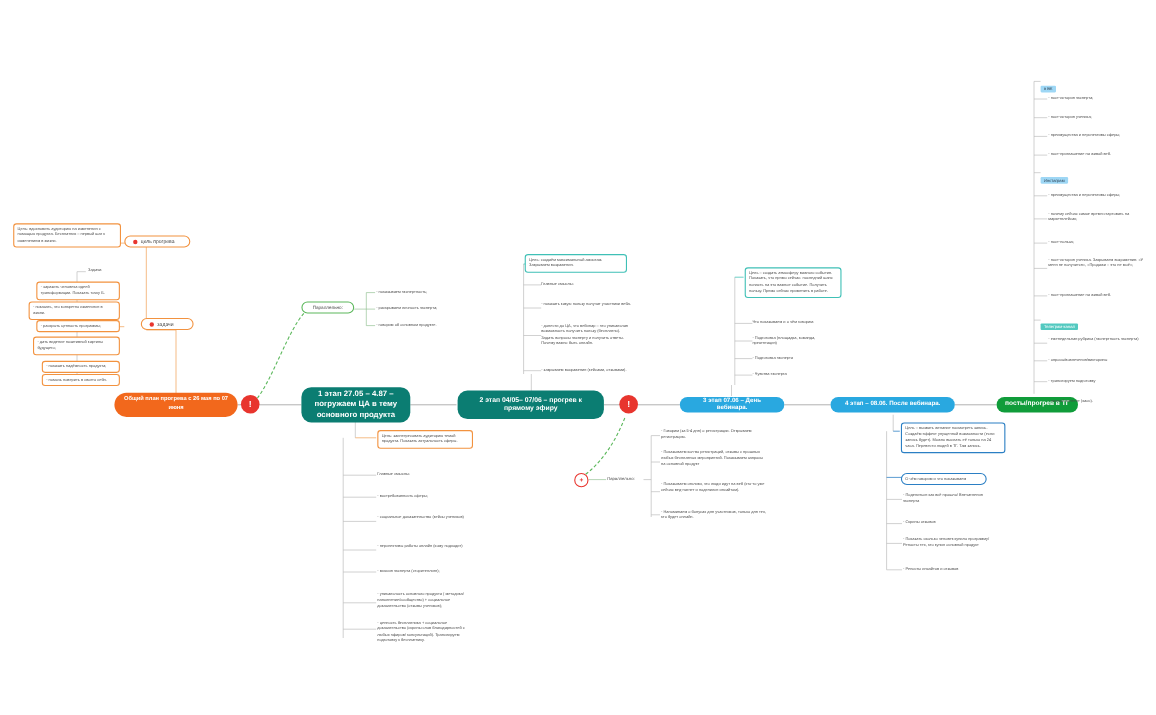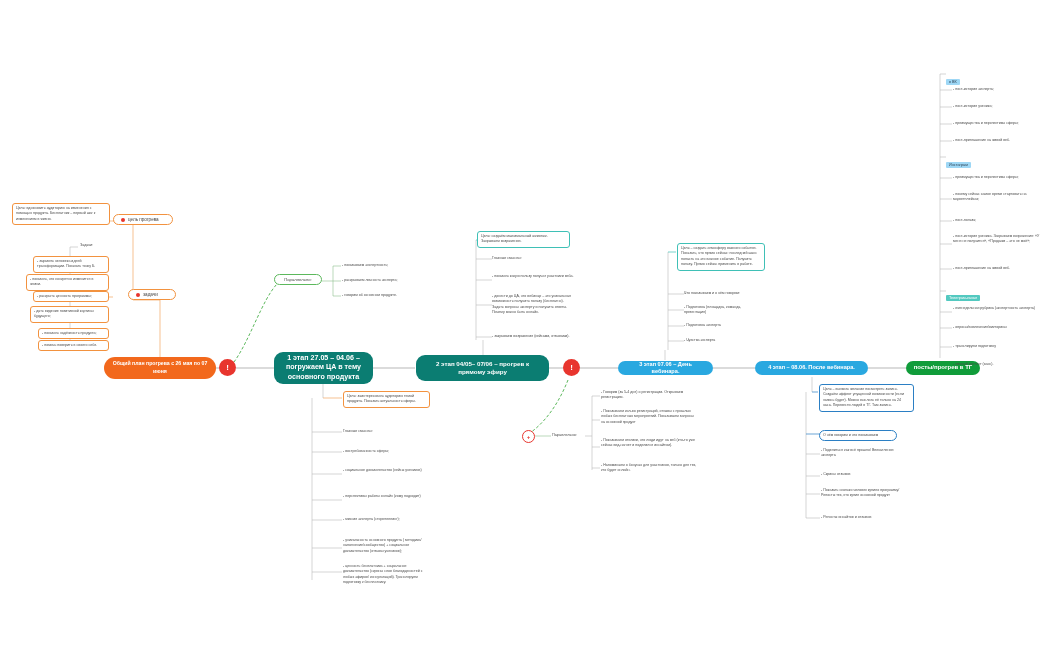--- a/index.html
+++ b/index.html
@@ -216,21 +216,21 @@
   <div class="node obox" style="left:33px;top:291px;width:76px;">- раскрыть ценность программы;</div>
   <div class="node obox" style="left:30px;top:306px;width:79px;">- дать видение позитивной картины будущего;</div>
   <div class="node obox" style="left:38px;top:328px;width:71px;">- показать надёжность продукта;</div>
   <div class="node obox" style="left:38px;top:340px;width:71px;">- помочь поверить в своего себя.</div>
 
   <div class="node par" style="left:274px;top:274px;width:48px;">Параллельно:</div>
   <div class="node leaf" style="left:342px;top:263px;width:78px;">- показываем экспертность;</div>
   <div class="node leaf" style="left:342px;top:278px;width:82px;">- раскрываем личность эксперта;</div>
   <div class="node leaf" style="left:342px;top:293px;width:85px;">- говорим об основном продукте.</div>
 
-  <div class="node teal" style="left:274px;top:352px;width:99px;height:32px;">1 этап 27.05 – 04.06 – погружаем ЦА в тему основного продукта</div>
+  <div class="node teal" style="left:274px;top:352px;width:99px;height:32px;">1 этап 27.05 – 4.87 – погружаем ЦА в тему основного продукта</div>
 
   <div class="node obox" style="left:343px;top:391px;width:87px;">Цель: заинтересовать аудиторию темой продукта. Показать актуальность сферы.</div>
   <div class="node leaf" style="left:343px;top:429px;width:60px;">Главные смыслы:</div>
   <div class="node leaf" style="left:343px;top:449px;width:84px;">- востребованность сферы;</div>
   <div class="node leaf" style="left:343px;top:468px;width:84px;">- социальное доказательство (кейсы учеников)</div>
   <div class="node leaf" style="left:343px;top:494px;width:84px;">- перспективы работы  онлайн (кому подходит)</div>
   <div class="node leaf" style="left:343px;top:517px;width:84px;">- миссия эксперта (сторителлинг);</div>
   <div class="node leaf" style="left:343px;top:538px;width:88px;">- уникальность  основного продукта ( методика/ наполнение/сообщество) + социальное доказательство (отзывы учеников);</div>
   <div class="node leaf" style="left:343px;top:564px;width:88px;">- ценность бесплатника + социальное доказательство (скрины слов благодарностей с любых эфиров/ консультаций). Транслируем подготовку к бесплатнику.</div>
 

